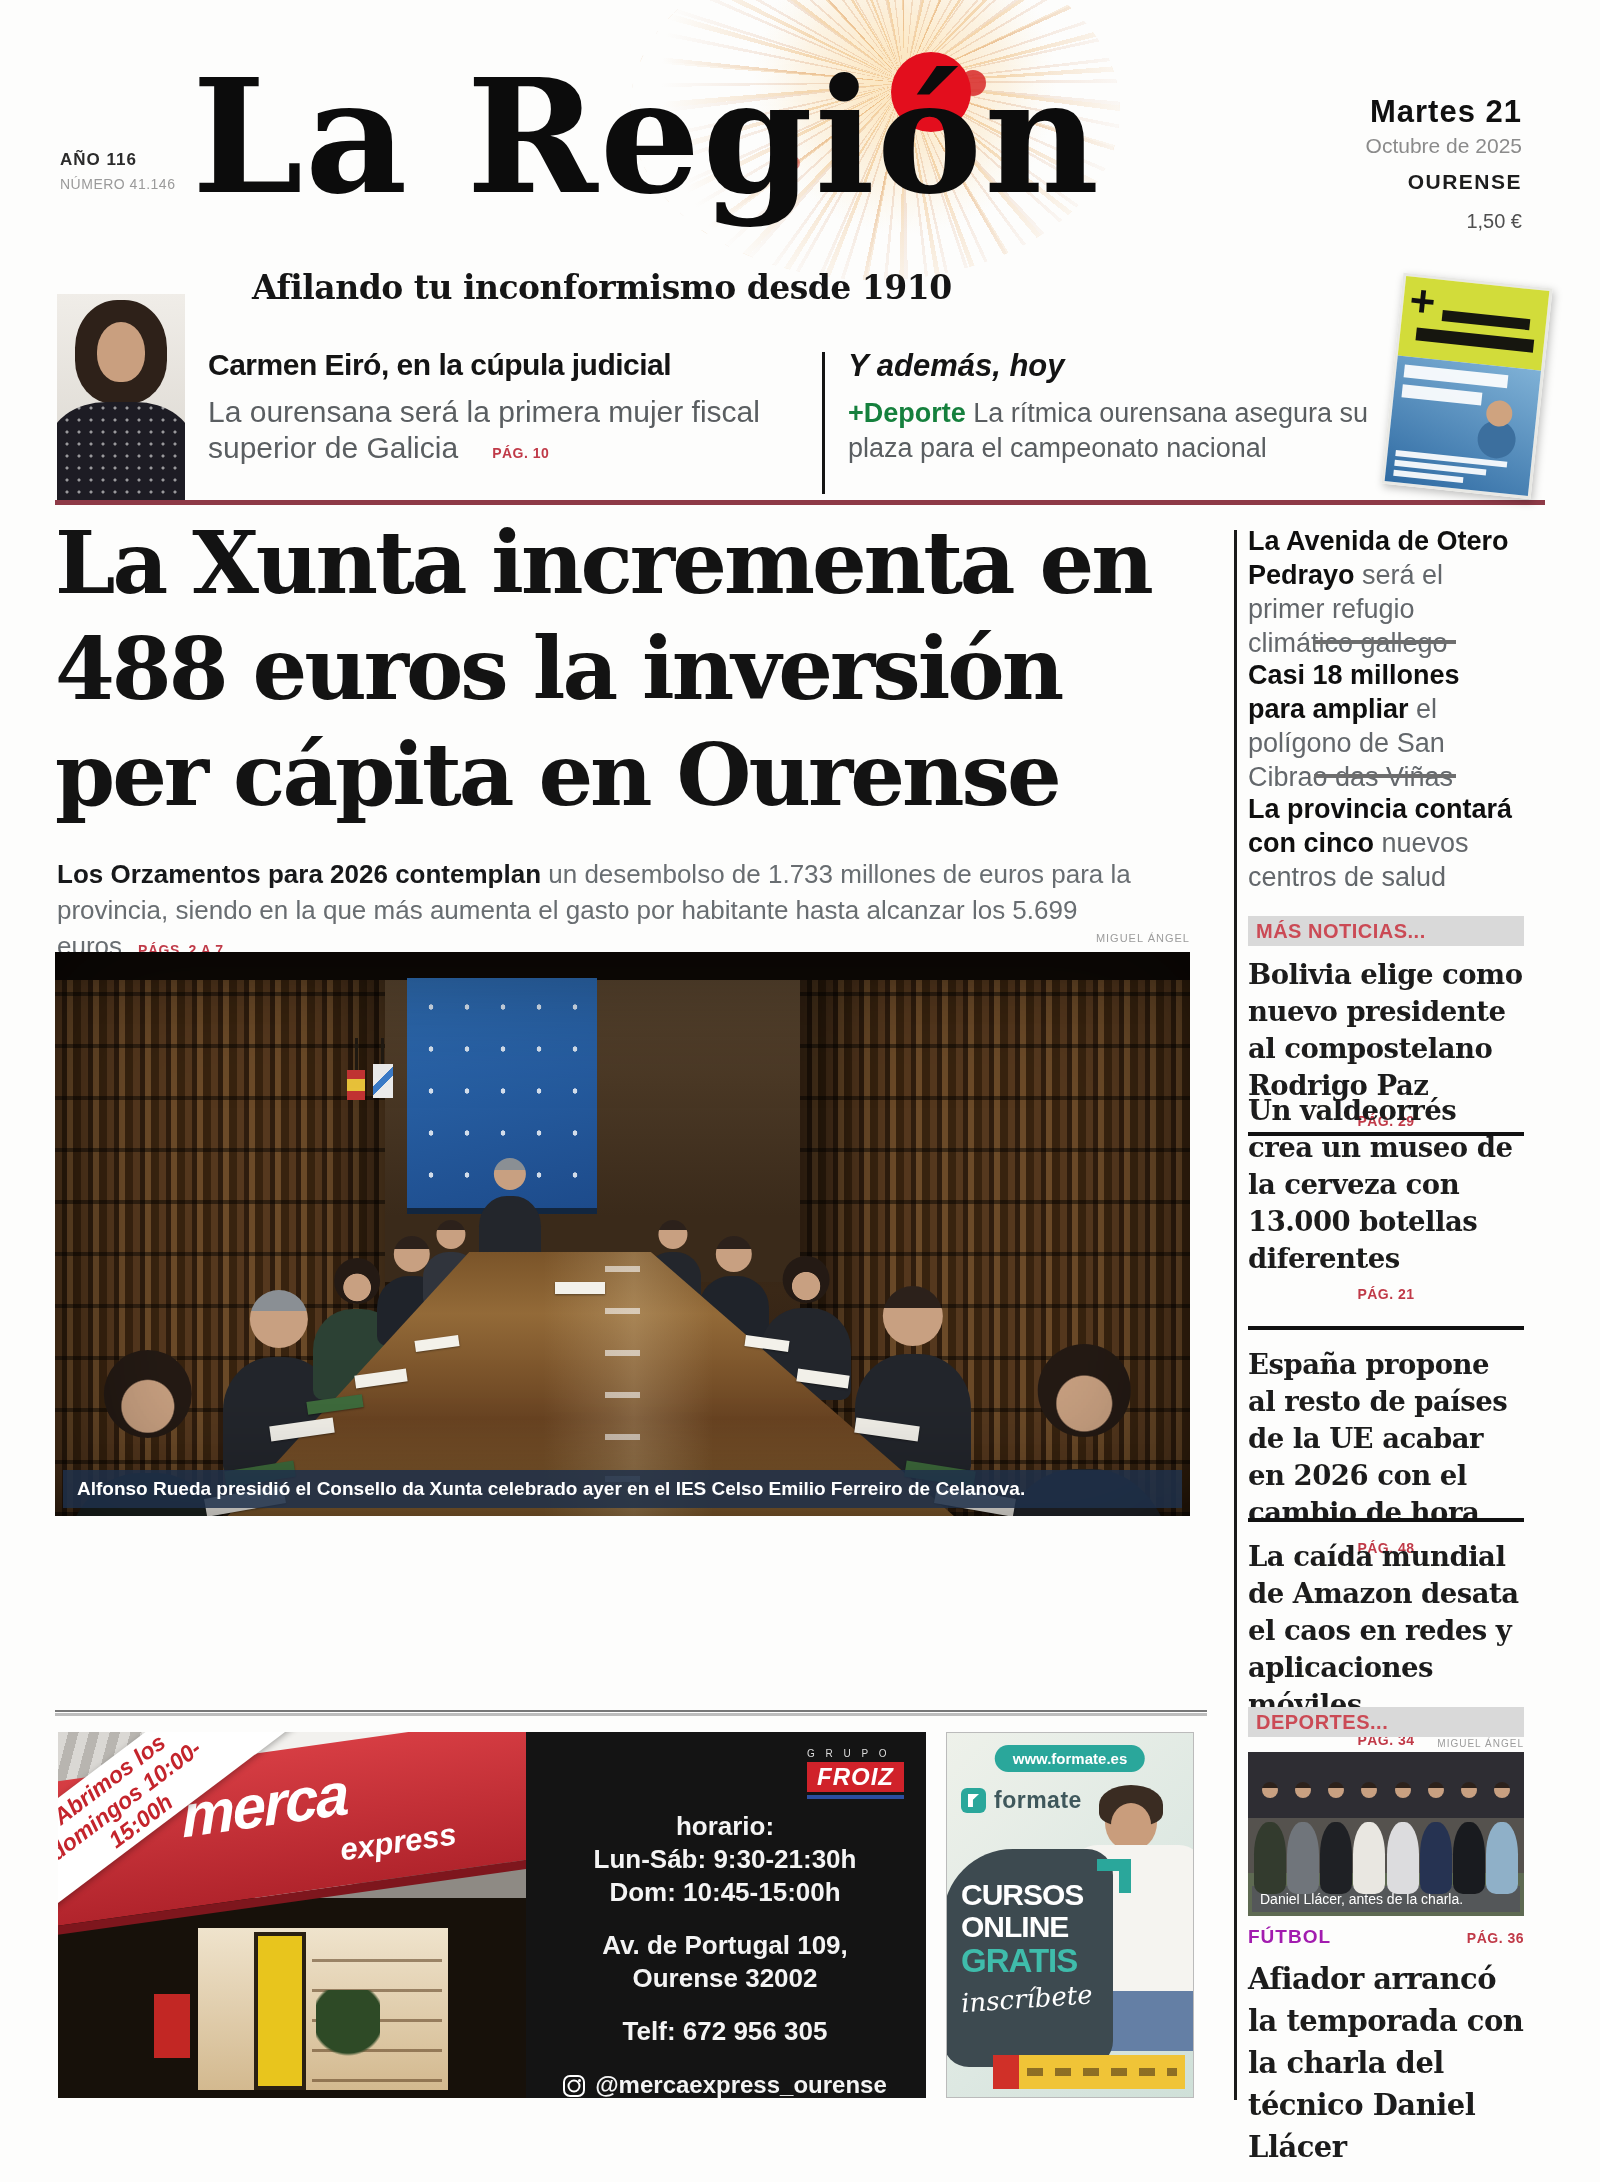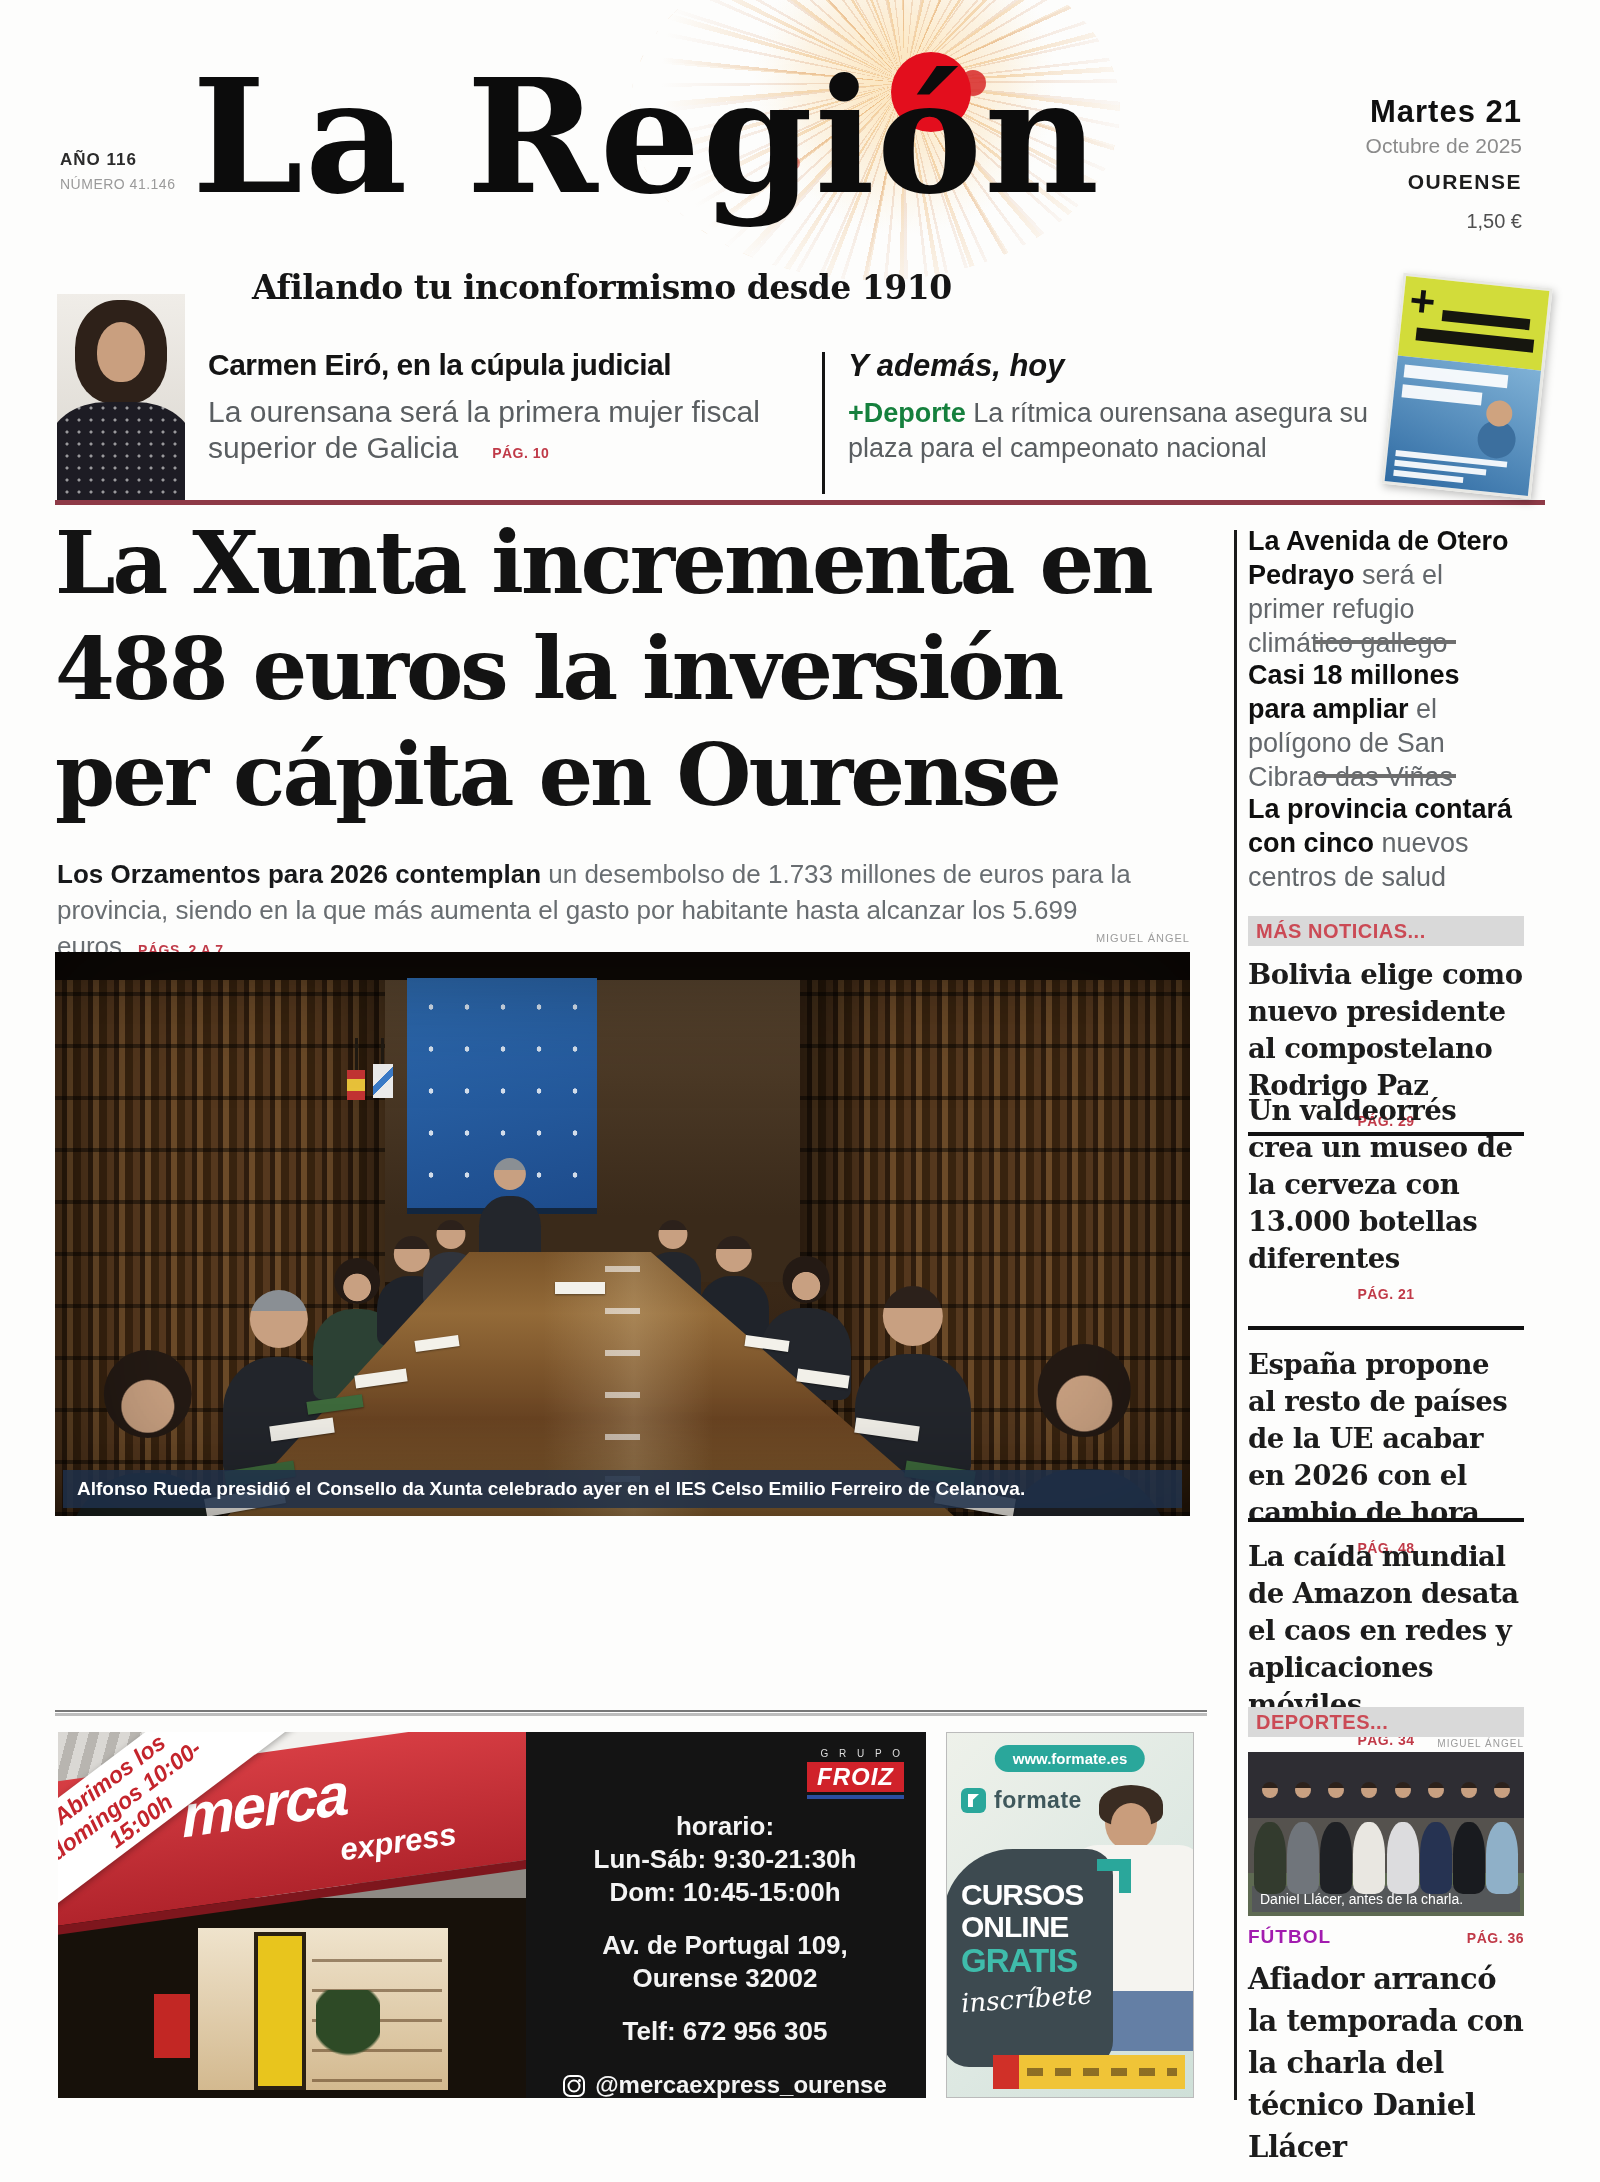--- a/index.html
+++ b/index.html
@@ -214,21 +214,21 @@
     border:4px solid #2a2013; z-index:2; }
   .m-plant { position:absolute; left:258px; top:258px; width:64px; height:96px; z-index:3;
     background:radial-gradient(circle at 50% 30%, #2e4a26 0 46%, transparent 50%); }
   .m-sign { position:absolute; left:96px; top:262px; width:36px; height:64px; background:#c22724; z-index:2; }
   .m-diag { position:absolute; left:-118px; top:26px; width:370px; height:84px; background:#fff;
     transform:rotate(-37deg); z-index:3; display:flex; align-items:center; justify-content:center;
     box-shadow:0 2px 6px rgba(0,0,0,.3); }
   .m-diag span { width:230px; text-align:center; color:#c4242c; font-weight:800; font-style:italic;
     font-size:23px; line-height:26px; }
   .m-dark { position:absolute; left:468px; top:0; right:0; bottom:0; }
-  .m-grupo { position:absolute; right:22px; top:16px; text-align:right; }
+  .m-grupo { position:absolute; right:22px; top:16px; text-align:left; }
   .m-grupo .g-line { font-size:10px; letter-spacing:4px; color:#ddd; margin-bottom:3px; }
   .m-grupo .f-box { background:#d0222a; color:#fff; font-size:24px; font-weight:900; font-style:italic;
     padding:1px 10px; letter-spacing:1px; }
   .m-grupo .blue-bar { height:4px; background:#2b4ea0; margin-top:3px; }
   .m-text { position:absolute; left:10px; right:12px; top:78px; text-align:center; color:#f4f4f4;
     font-weight:bold; font-size:26px; line-height:33px; }
   .m-text .gap { height:20px; }
   .m-insta { margin-top:20px; font-size:24px; }
   .ig-icon { display:inline-block; width:22px; height:22px; border:2px solid #fff; border-radius:7px;
     position:relative; margin-right:10px; vertical-align:-4px; }

